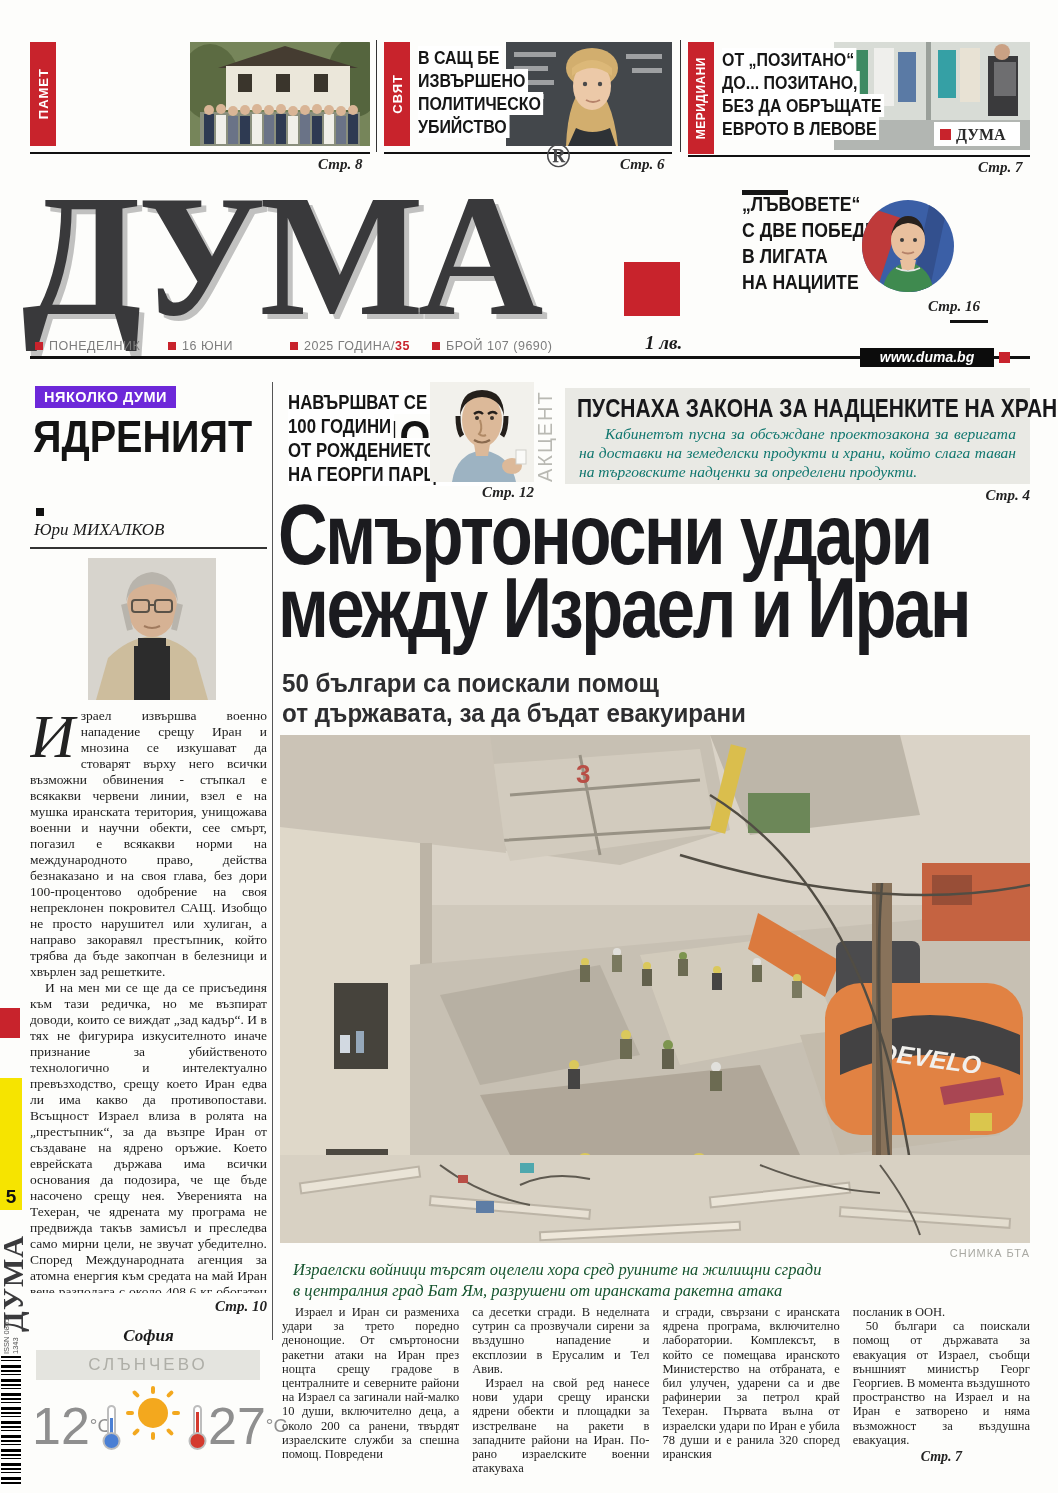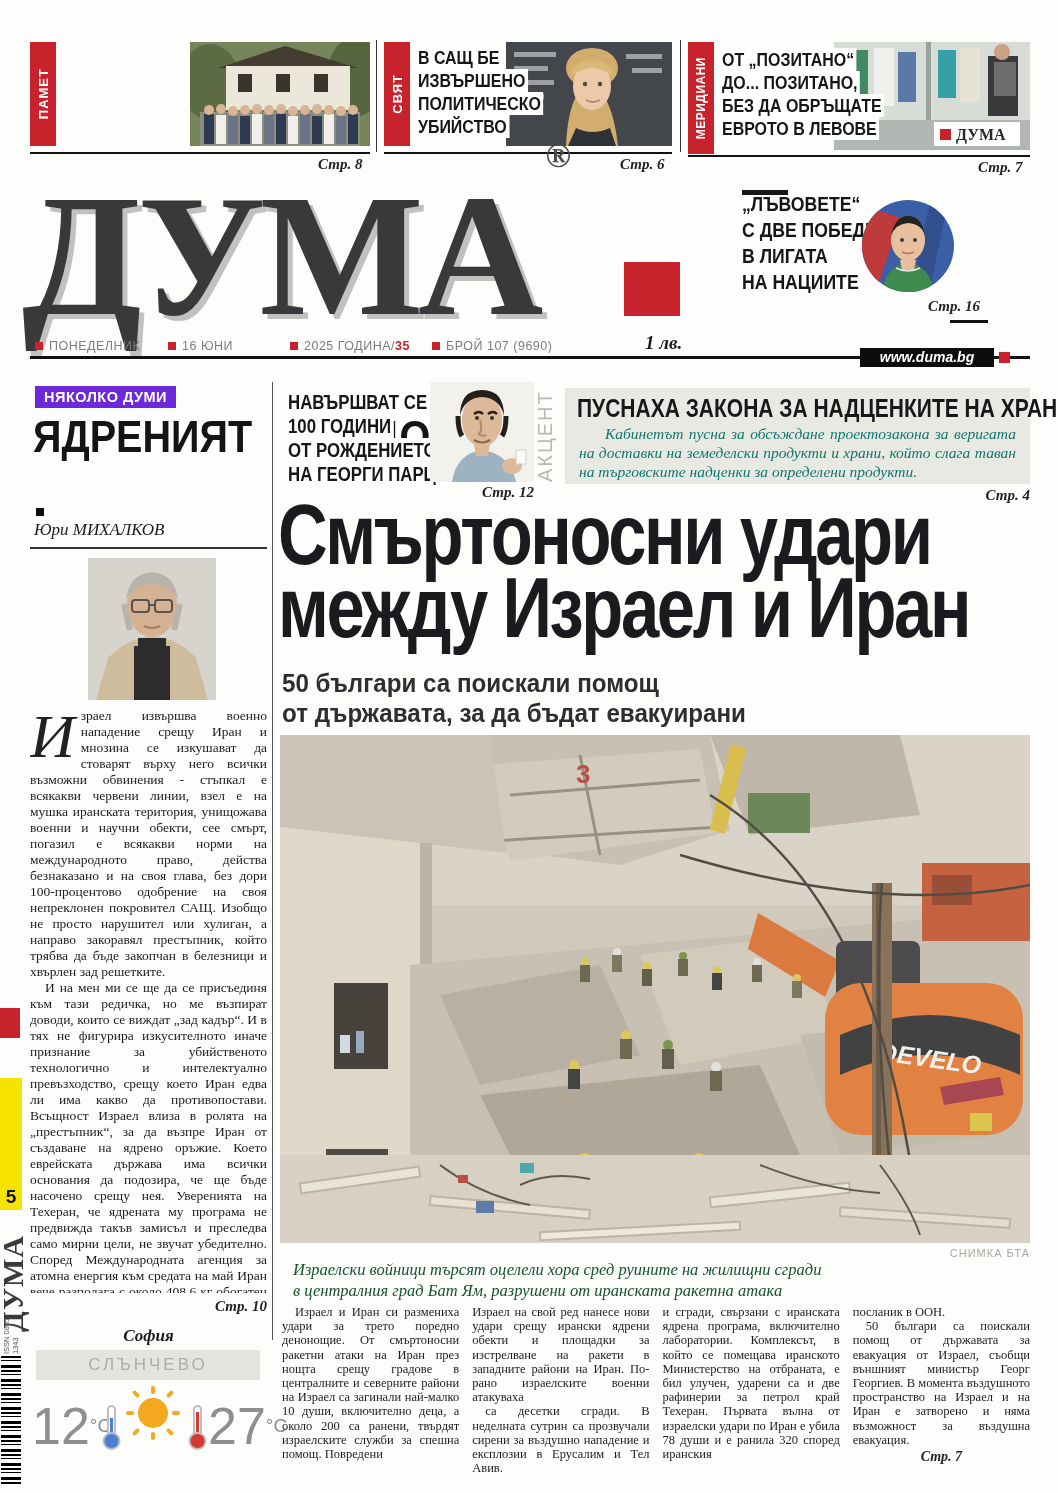--- a/index.html
+++ b/index.html
@@ -506,22 +506,22 @@
   <div class="caption">
     <div>Израелски войници търсят оцелели хора сред руините на жилищни сгради</div>
     <div>в централния град Бат Ям, разрушени от иранската ракетна атака</div>
   </div>
 
   <div class="cols">
     <div class="col">
       <p style="text-indent:13px;">Израел и Иран си размениха удари за трето поредно денонощие. От смъртоносни ракетни атаки на Иран през нощта срещу градове в централните и северните райони на Израел са загинали най-малко 10 души, включително деца, а около 200 са ранени, твърдят израелските служби за спешна помощ. Повредени</p>
     </div>
     <div class="col">
+      <p>са десетки сгради. В неделната сутрин са прозвучали сирени за въздушно нападение и експлозии в Ерусалим и Тел Авив.</p>
       <p>Израел на свой ред нанесе нови удари срещу ирански ядрени обекти и площадки за изстрелване на ракети в западните райони на Иран. По-рано израелските военни атакуваха</p>
-      <p>са десетки сгради. В неделната сутрин са прозвучали сирени за въздушно нападение и експлозии в Ерусалим и Тел Авив.</p>
     </div>
     <div class="col">
       <p>и сгради, свързани с иранската ядрена програма, включително лаборатории. Комплексът, в който се помещава иранското Министерство на отбраната, е бил улучен, ударени са и две рафинерии за петрол край Техеран. Първата вълна от израелски удари по Иран е убила 78 души и е ранила 320 според иранския</p>
     </div>
     <div class="col">
       <p>посланик в ООН.</p>
       <p>50 българи са поискали помощ от държавата за евакуация от Израел, съобщи външният министър Георг Георгиев. В момента въздушното пространство на Израел и на Иран е затворено и няма възможност за въздушна евакуация.</p>
       <div class="colpage pageref">Стр. 7</div>
     </div>
   </div>

